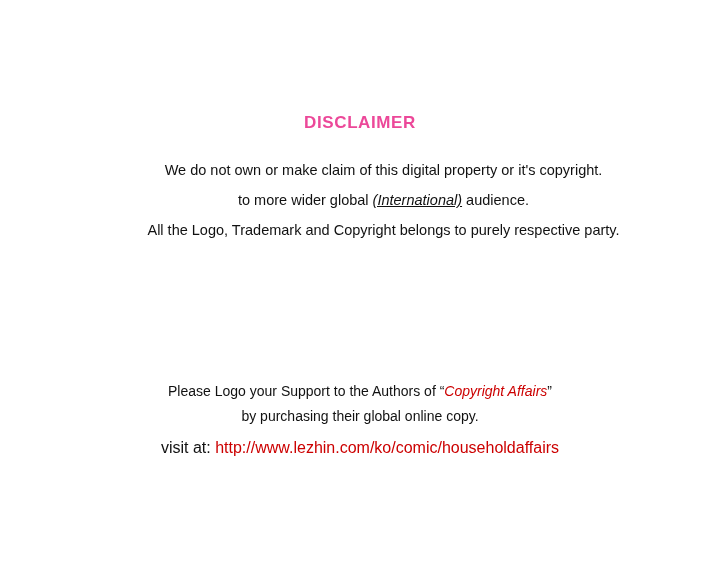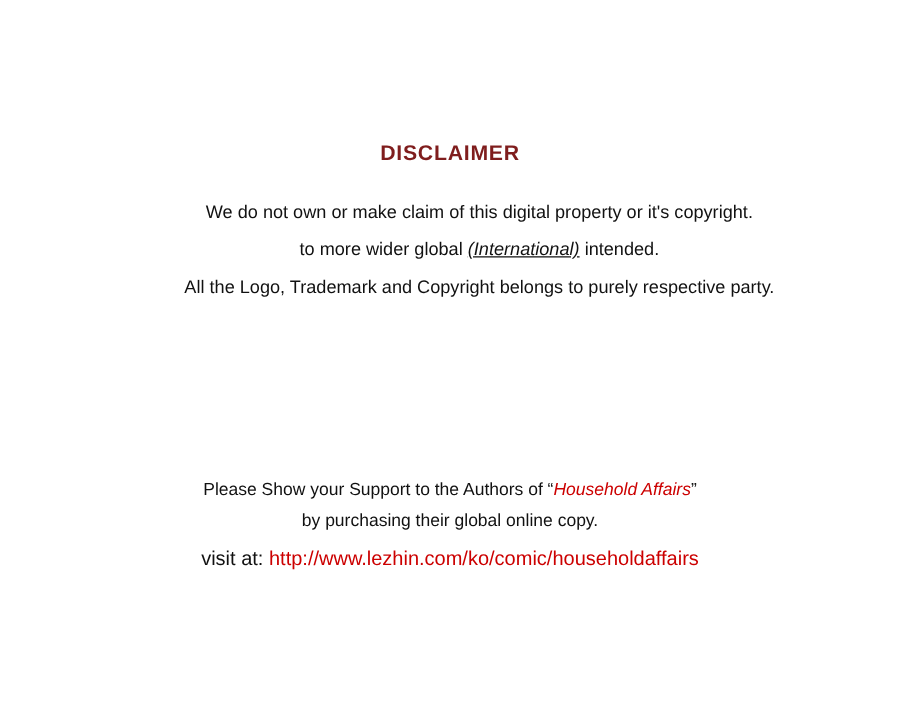--- a/index.html
+++ b/index.html
@@ -21,21 +21,21 @@
     box-sizing: border-box;
   }
   .disclaimer-title {
     position: absolute;
     top: 113px;
     left: 0;
     width: 720px;
     text-align: center;
     font-size: 17px;
     font-weight: bold;
-    color: #7f1d1d;
+    color: #ec4899;
     letter-spacing: 0.6px;
   }
   .disclaimer-body {
     position: absolute;
     top: 155px;
     left: 0;
     width: 720px;
     text-align: center;
     font-size: 14.5px;
     line-height: 30px;
@@ -83,26 +83,26 @@
 </style>
 </head>
 <body>
 
 <div class="page">
 
   <div class="disclaimer-title">DISCLAIMER</div>
 
   <div class="disclaimer-body">
     <span class="line">We do not own or make claim of this digital property or it's copyright.</span>
-    <span class="line"><span>to more wider global </span><span class="italic">(International)</span><span> intended.</span></span>
+    <span class="line"><span>to more wider global </span><span class="italic">(International)</span><span> audience.</span></span>
     <span class="line">All the Logo, Trademark and Copyright belongs to purely respective party.</span>
   </div>
 
   <div class="support-block">
-    <span class="line"><span>Please Show your Support to the Authors of “</span><span class="work-title">Household Affairs</span><span>”</span></span>
+    <span class="line"><span>Please Logo your Support to the Authors of “</span><span class="work-title">Copyright Affairs</span><span>”</span></span>
     <span class="line">by purchasing their global online copy.</span>
   </div>
 
   <div class="visit-block">
     <span>visit at: </span><a class="visit-url" href="#">http://www.lezhin.com/ko/comic/householdaffairs</a>
   </div>
 
 </div>
 
 </body></html>

